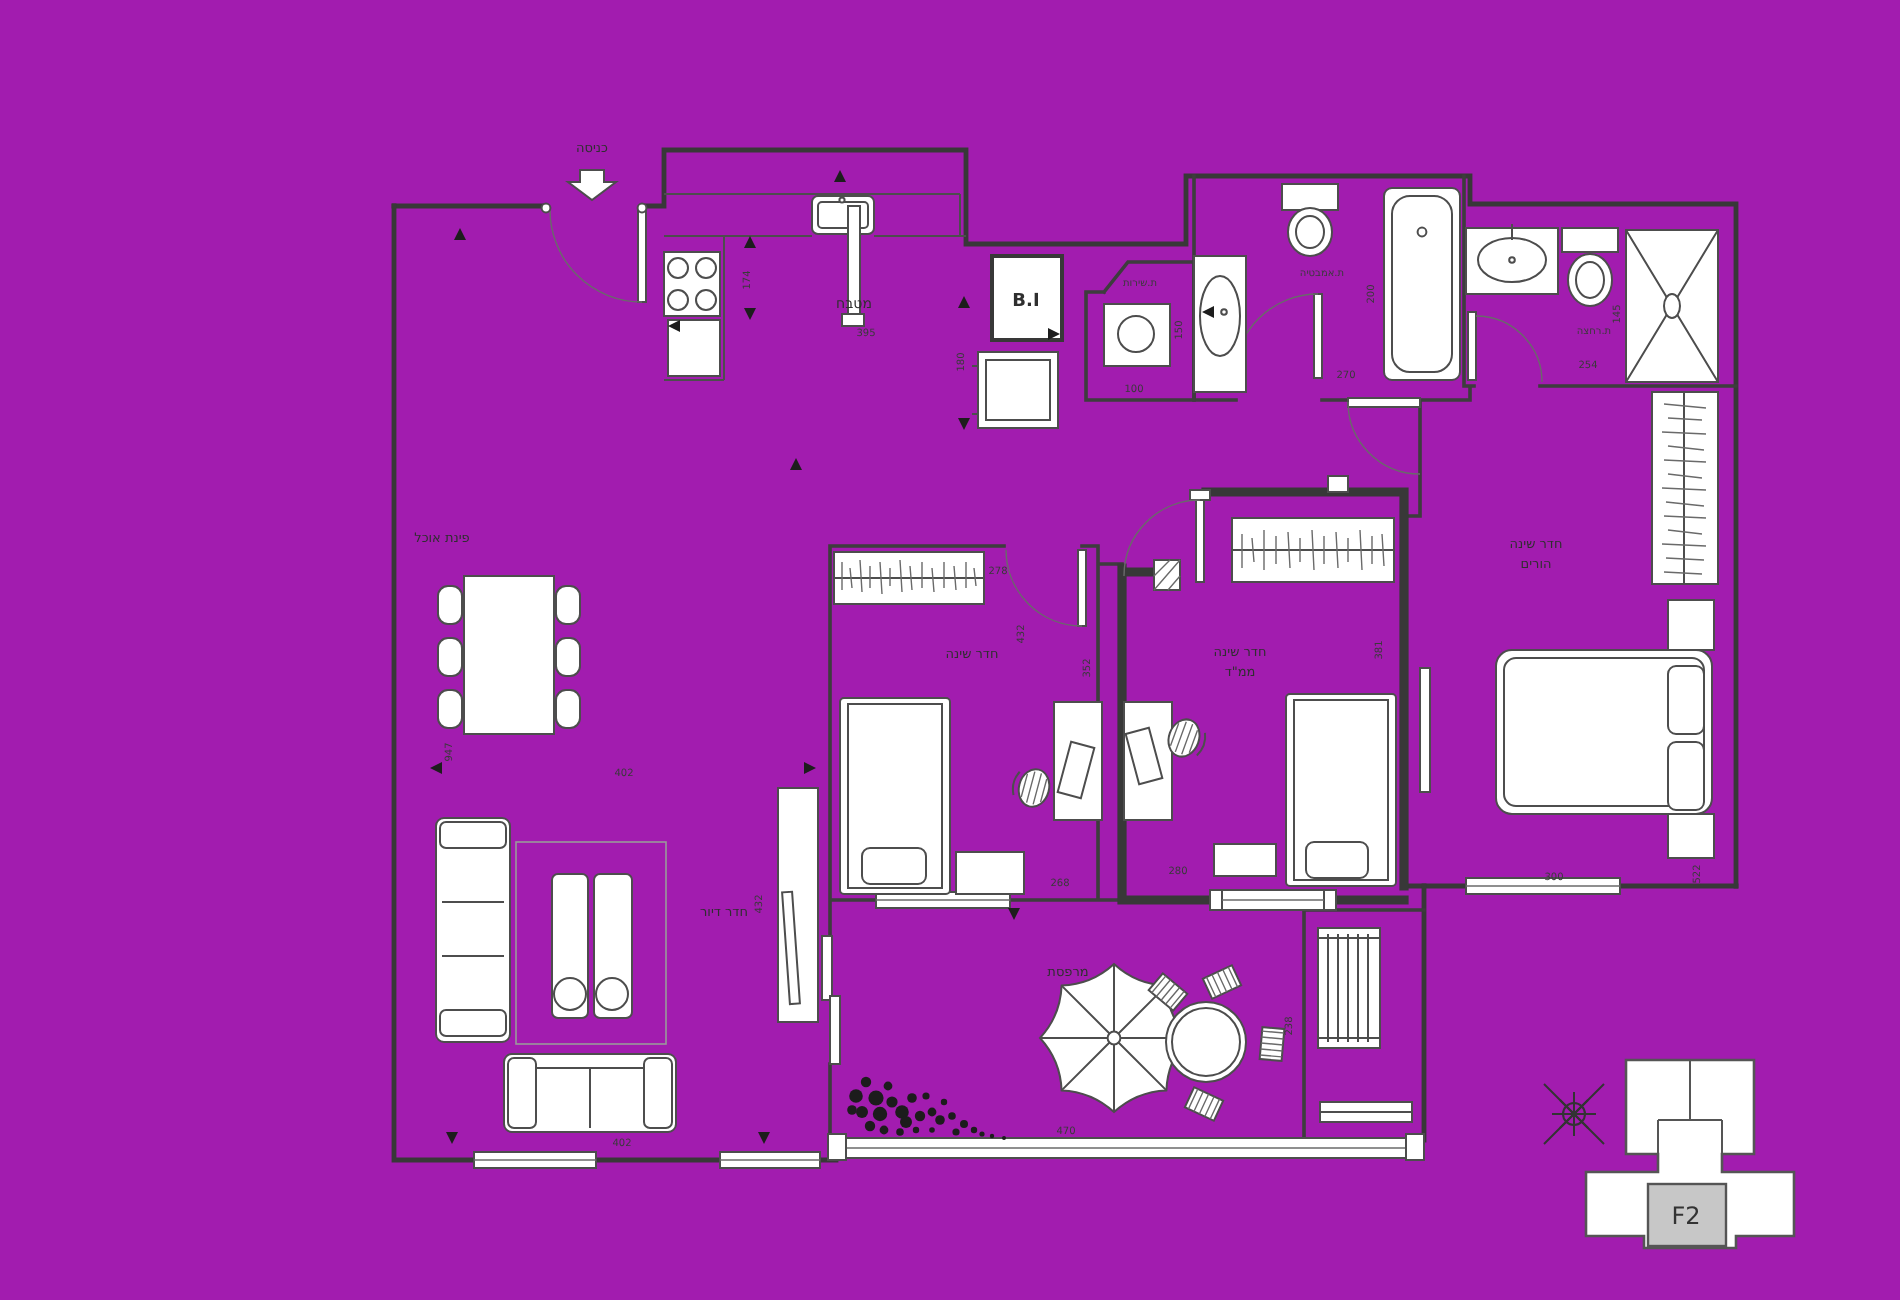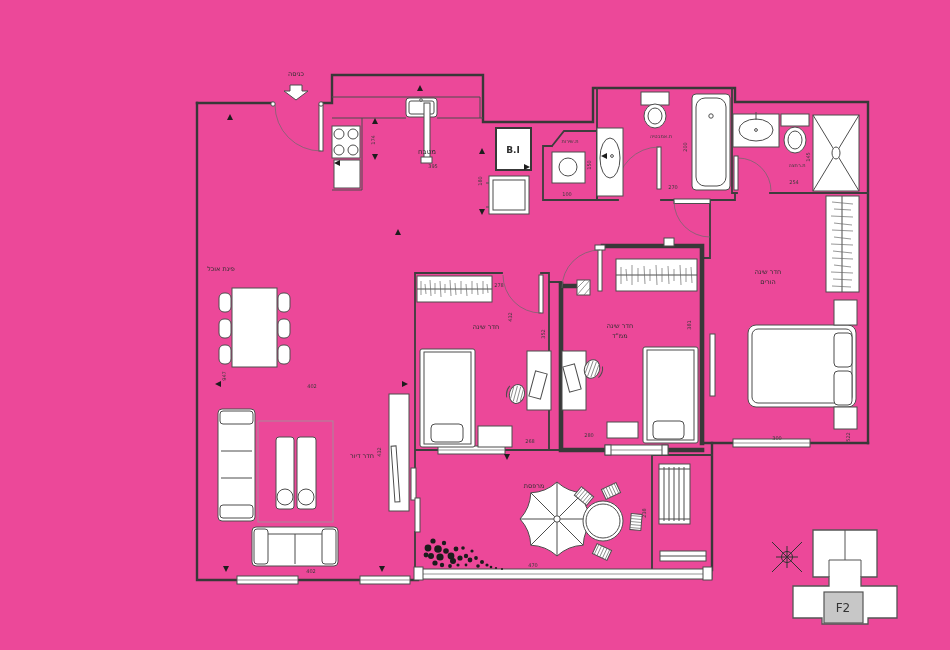--- a/index.html
+++ b/index.html
@@ -1,16 +1,16 @@
 <!DOCTYPE html>
 <html><head>
 <meta charset="utf-8">
 <style>
   html,body{margin:0;padding:0;background:#ffffff;}
-  .stage{position:relative;width:950px;height:650px;background:#ec4899;overflow:hidden;
+  .stage{position:relative;width:950px;height:650px;background:#a21caf;overflow:hidden;
          font-family:"DejaVu Sans",sans-serif;}
   svg{display:block}
   text{fill:#2f2f2f;font-family:"DejaVu Sans",sans-serif;}
   .lbl{font-size:7px;}
   .lbl2{font-size:6.5px;}
   .dim{font-size:5px;fill:#3a3a3a;}
   .bi{font-size:9px;font-weight:bold;}
   .f2{font-size:12px;fill:#333;}
   .wall{stroke:#383838;stroke-width:2.4;fill:none;stroke-linecap:square;}
   .iwall{stroke:#3d3d3d;stroke-width:1.8;fill:none;stroke-linecap:square;}

